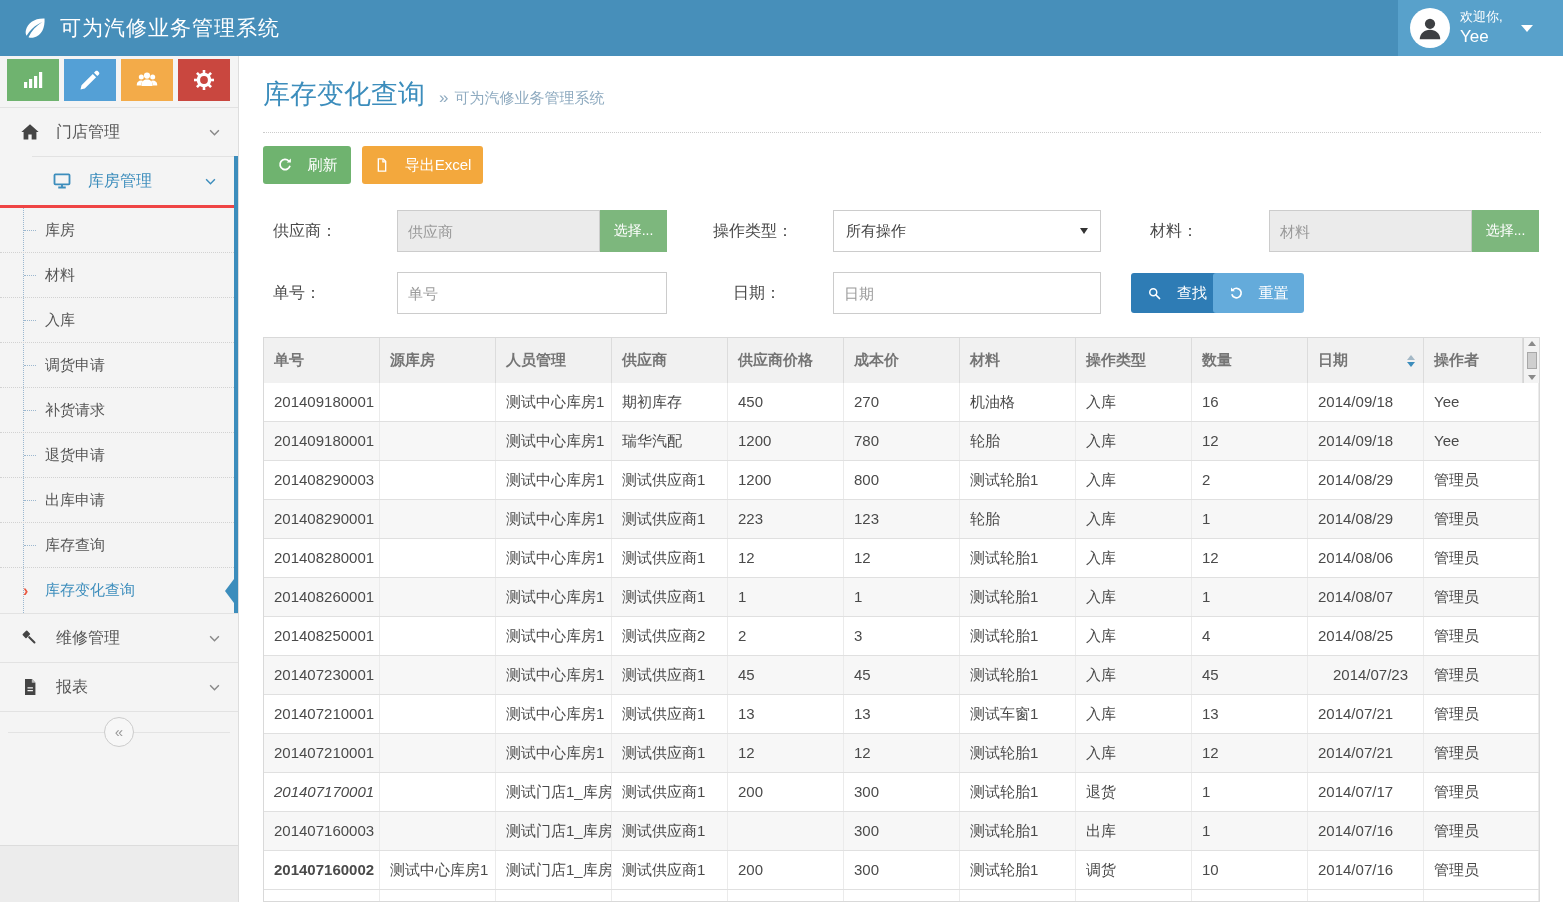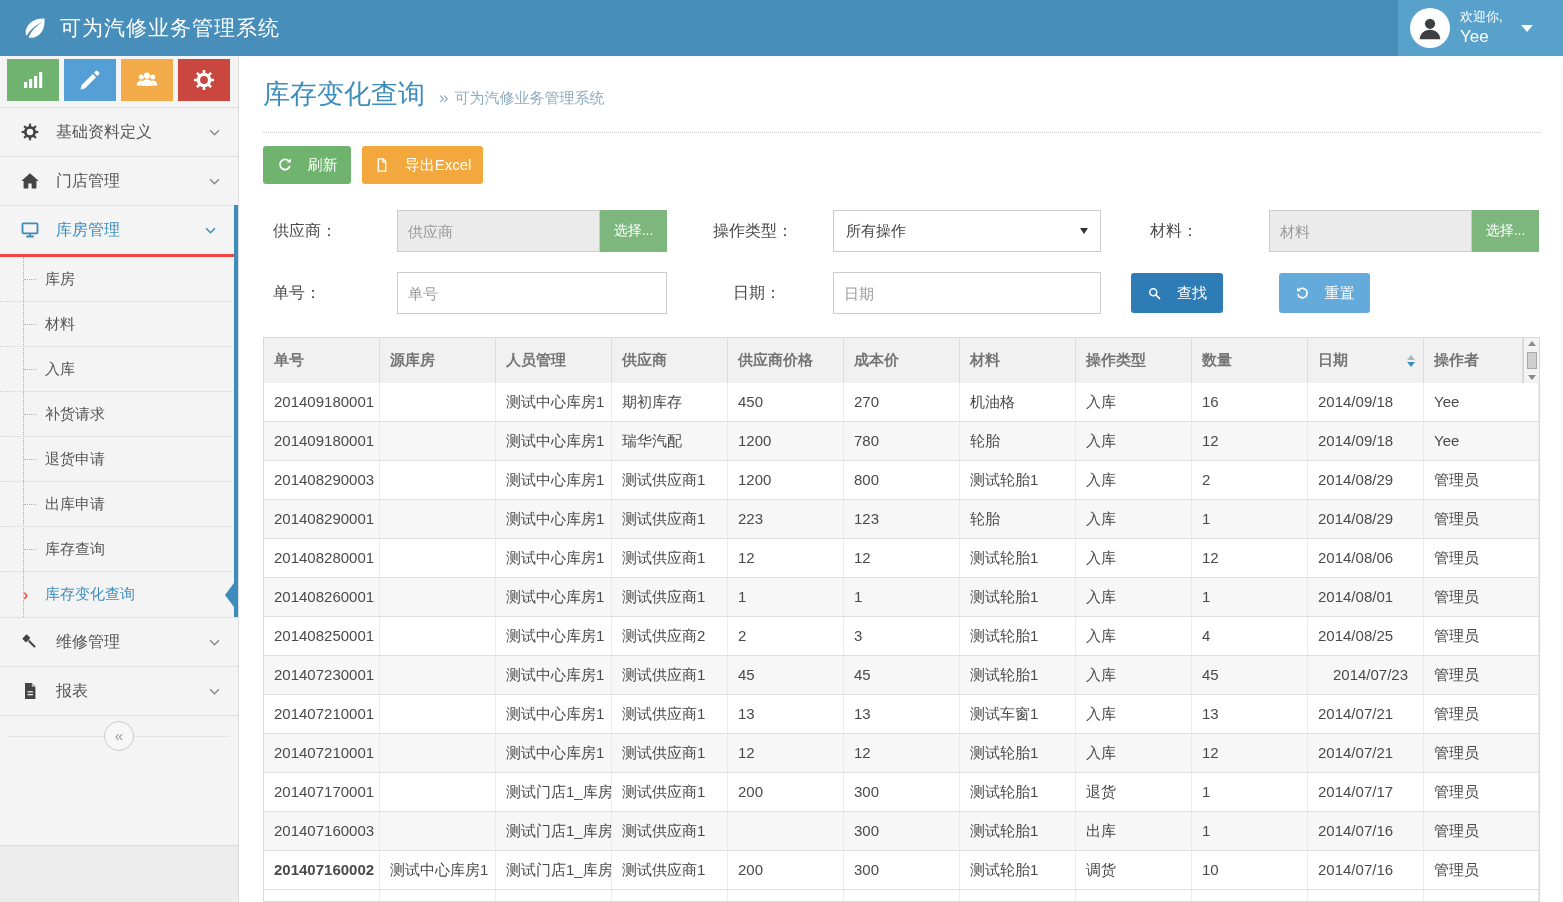--- a/index.html
+++ b/index.html
@@ -27,21 +27,21 @@
   .sc-btn svg { width:24px; height:24px; }
   .sc-green { background:#6fb36f; } .sc-blue { background:#54a0d6; } .sc-orange { background:#f3ab49; } .sc-red { background:#c9473f; }
 
   .menu-item { height:49px; display:flex; align-items:center; padding:0 16px 0 20px; border-top:1px solid #e2e2e2; color:#555; cursor:pointer; background:#f4f4f4; }
   .menu-item .mi-icon { width:26px; display:flex; color:#444; }
   .menu-item .mi-icon svg { width:20px; height:20px; }
   .menu-item .mi-label { font-size:16px; margin-left:10px; }
   .menu-item .mi-caret { margin-left:auto; color:#888; display:flex; }
   .menu-item .mi-caret svg { width:15px; height:15px; }
   .menu-group { border-right:4px solid #3c8dbc; }
-  .menu-group .menu-item { padding-right:16px; }
+  .menu-group .menu-item { padding-right:16px;margin-left:32px; }
   .menu-item.expanded { color:#3c8dbc; }
   .menu-item.expanded .mi-icon, .menu-item.expanded .mi-caret { color:#3c8dbc; }
 
   .submenu { position:relative; border-top:3px solid #ef4444; }
   .submenu::before { content:''; position:absolute; left:23px; top:0; bottom:0; border-left:1px dotted #9bb7cf; }
   .submenu-item { position:relative; height:45px; line-height:44px; padding-left:45px; font-size:15px; color:#555; border-bottom:1px dotted #d2d2d2; cursor:pointer; background:transparent; }
   .submenu-item:last-child { border-bottom:none; }
   .submenu-item::before { content:''; position:absolute; left:24px; top:50%; width:12px; border-top:1px dotted #9bb7cf; }
   .submenu-item.active { color:#3c8dbc; }
   .submenu-item.active::before { content:'›'; border:none; width:auto; top:50%; transform:translateY(-52%); left:23px; color:#e9573f; font-size:16px; line-height:1; font-weight:bold; }
@@ -222,33 +222,20 @@
       <button class="sc-btn sc-red">
           <svg>
             <use href="#sym-gear"></use>
           </svg>
         </button>
     </div>
 
     <div class="menu-item">
       <span class="mi-icon">
           <svg>
-            <use href="#sym-gear"></use>
-          </svg>
-        </span>
-      <span class="mi-label">基础资料定义</span>
-      <span class="mi-caret">
-          <svg>
-            <use href="#sym-chevron"></use>
-          </svg>
-        </span>
-    </div>
-    <div class="menu-item">
-      <span class="mi-icon">
-          <svg>
             <use href="#sym-home"></use>
           </svg>
         </span>
       <span class="mi-label">门店管理</span>
       <span class="mi-caret">
           <svg>
             <use href="#sym-chevron"></use>
           </svg>
         </span>
     </div>
@@ -264,20 +251,21 @@
         <span class="mi-caret">
             <svg>
               <use href="#sym-chevron"></use>
             </svg>
           </span>
       </div>
       <div class="submenu" id="submenu">
           <div class="submenu-item"><span class="sub-label">库房</span></div>
           <div class="submenu-item"><span class="sub-label">材料</span></div>
           <div class="submenu-item"><span class="sub-label">入库</span></div>
+          <div class="submenu-item"><span class="sub-label">调货申请</span></div>
           <div class="submenu-item"><span class="sub-label">补货请求</span></div>
           <div class="submenu-item"><span class="sub-label">退货申请</span></div>
           <div class="submenu-item"><span class="sub-label">出库申请</span></div>
           <div class="submenu-item"><span class="sub-label">库存查询</span></div>
           <div class="submenu-item active"><span class="sub-label">库存变化查询</span></div>
         </div>
     </div>
 
     <div class="menu-item">
       <span class="mi-icon">
@@ -357,21 +345,21 @@
 
       <span class="f-label" style="left:494px; top:216px;">日期：</span>
       <input class="f-input" style="left: 594px; top: 216px; width: 268px;" placeholder="日期">
 
       <button class="btn btn-search" style="left:892px; top:217px;">
         <svg width="15" height="15">
             <use href="#sym-search"></use>
           </svg>
         <span>查找</span>
       </button>
-      <button class="btn btn-reset" style="left:1040px; top:217px;">
+      <button class="btn btn-reset" style="left:974px; top:217px;">
         <svg width="15" height="15">
             <use href="#sym-undo"></use>
           </svg>
         <span>重置</span>
       </button>
     </div>
 
     <div class="grid">
       <div class="ghead" id="grid-header">
         <div class="vscroll">
@@ -486,21 +474,21 @@
           <div class="tr alt">
             <div class="td" style="width: 116px;">201408260001</div>
             <div class="td" style="width: 116px;"></div>
             <div class="td" style="width: 116px;">测试中心库房1</div>
             <div class="td" style="width: 116px;">测试供应商1</div>
             <div class="td" style="width: 116px;">1</div>
             <div class="td" style="width: 116px;">1</div>
             <div class="td" style="width: 116px;">测试轮胎1</div>
             <div class="td" style="width: 116px;">入库</div>
             <div class="td" style="width: 116px;">1</div>
-            <div class="td" style="width: 116px;">2014/08/01</div>
+            <div class="td" style="width: 116px;">2014/08/07</div>
             <div class="td" style="width: 115px;">管理员</div>
           </div>
           <div class="tr">
             <div class="td" style="width: 116px;">201408250001</div>
             <div class="td" style="width: 116px;"></div>
             <div class="td" style="width: 116px;">测试中心库房1</div>
             <div class="td" style="width: 116px;">测试供应商2</div>
             <div class="td" style="width: 116px;">2</div>
             <div class="td" style="width: 116px;">3</div>
             <div class="td" style="width: 116px;">测试轮胎1</div>
@@ -542,21 +530,21 @@
             <div class="td" style="width: 116px;">测试供应商1</div>
             <div class="td" style="width: 116px;">12</div>
             <div class="td" style="width: 116px;">12</div>
             <div class="td" style="width: 116px;">测试轮胎1</div>
             <div class="td" style="width: 116px;">入库</div>
             <div class="td" style="width: 116px;">12</div>
             <div class="td" style="width: 116px;">2014/07/21</div>
             <div class="td" style="width: 115px;">管理员</div>
           </div>
           <div class="tr">
-            <div class="td" style="width: 116px;">201407170001</div>
+            <div class="td" style="width: 116px; font-style: italic;">201407170001</div>
             <div class="td" style="width: 116px;"></div>
             <div class="td" style="width: 116px;">测试门店1_库房</div>
             <div class="td" style="width: 116px;">测试供应商1</div>
             <div class="td" style="width: 116px;">200</div>
             <div class="td" style="width: 116px;">300</div>
             <div class="td" style="width: 116px;">测试轮胎1</div>
             <div class="td" style="width: 116px;">退货</div>
             <div class="td" style="width: 116px;">1</div>
             <div class="td" style="width: 116px;">2014/07/17</div>
             <div class="td" style="width: 115px;">管理员</div>

